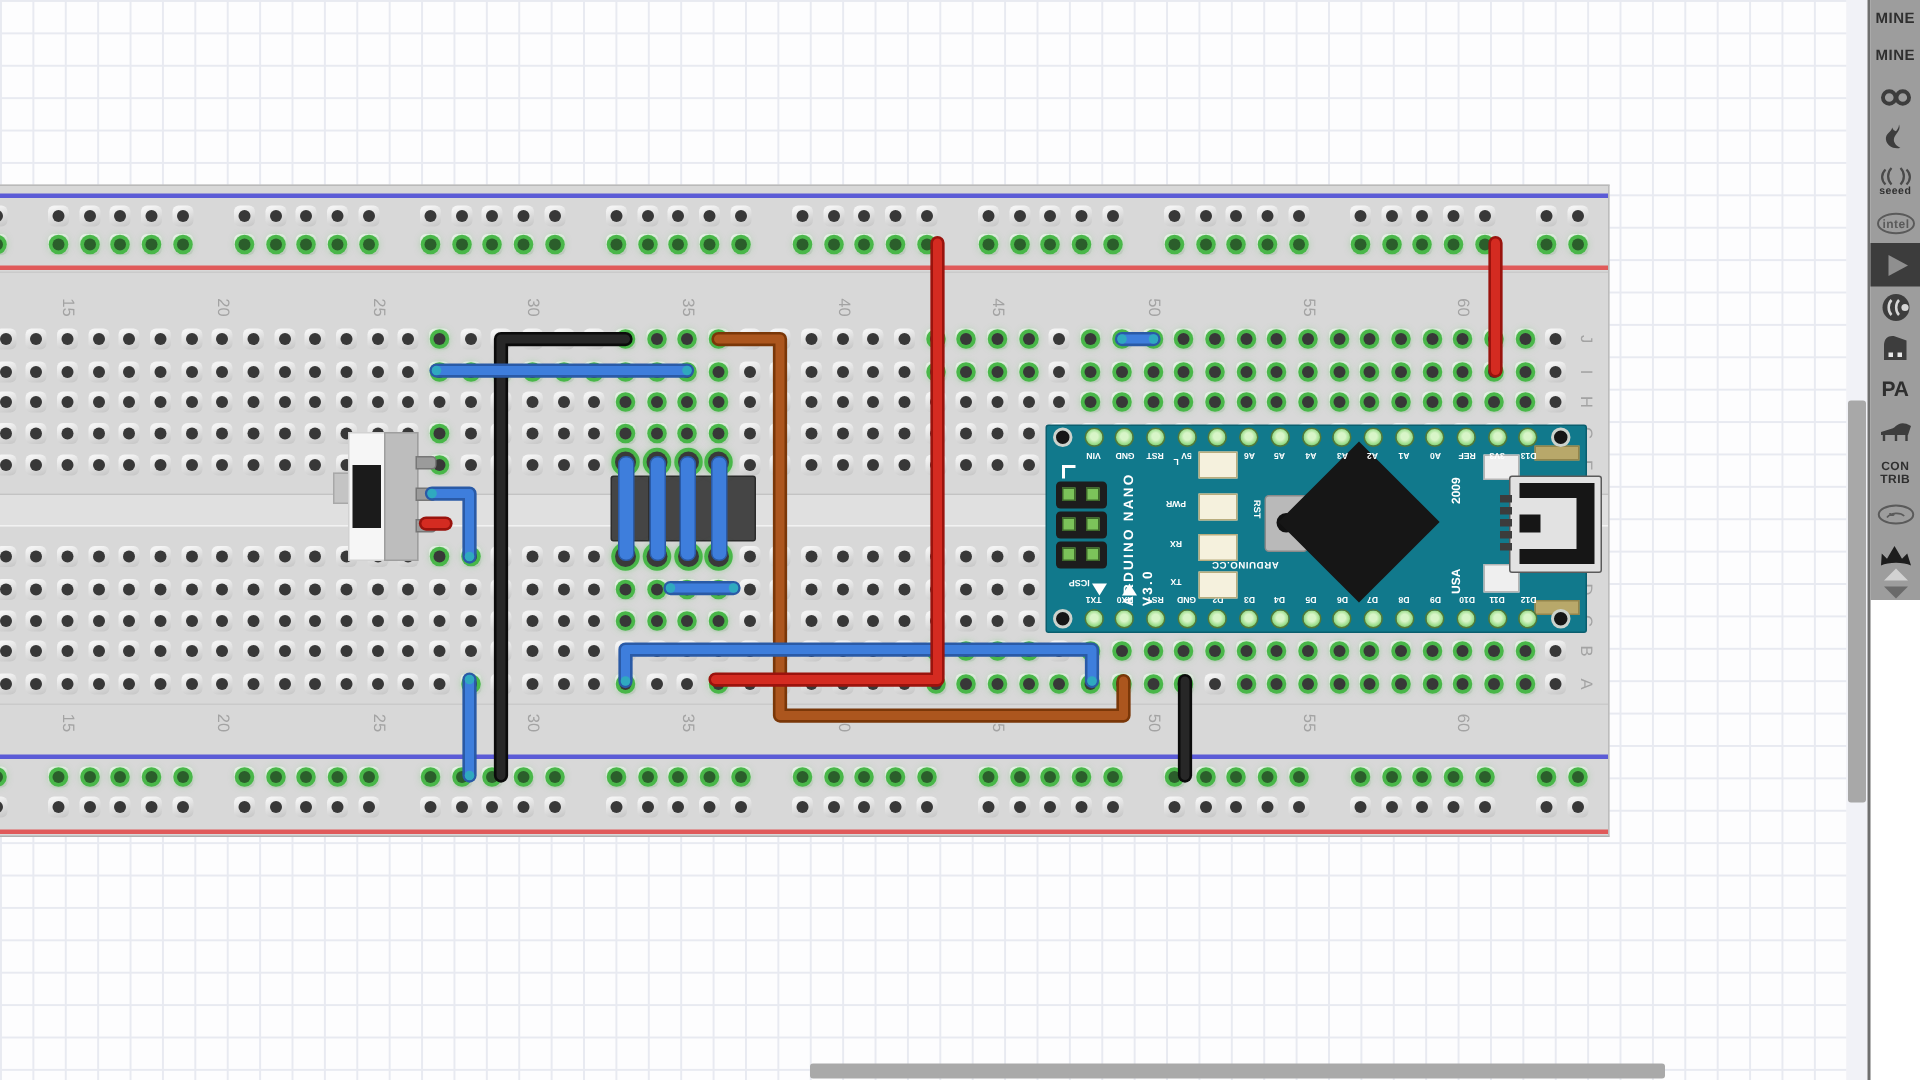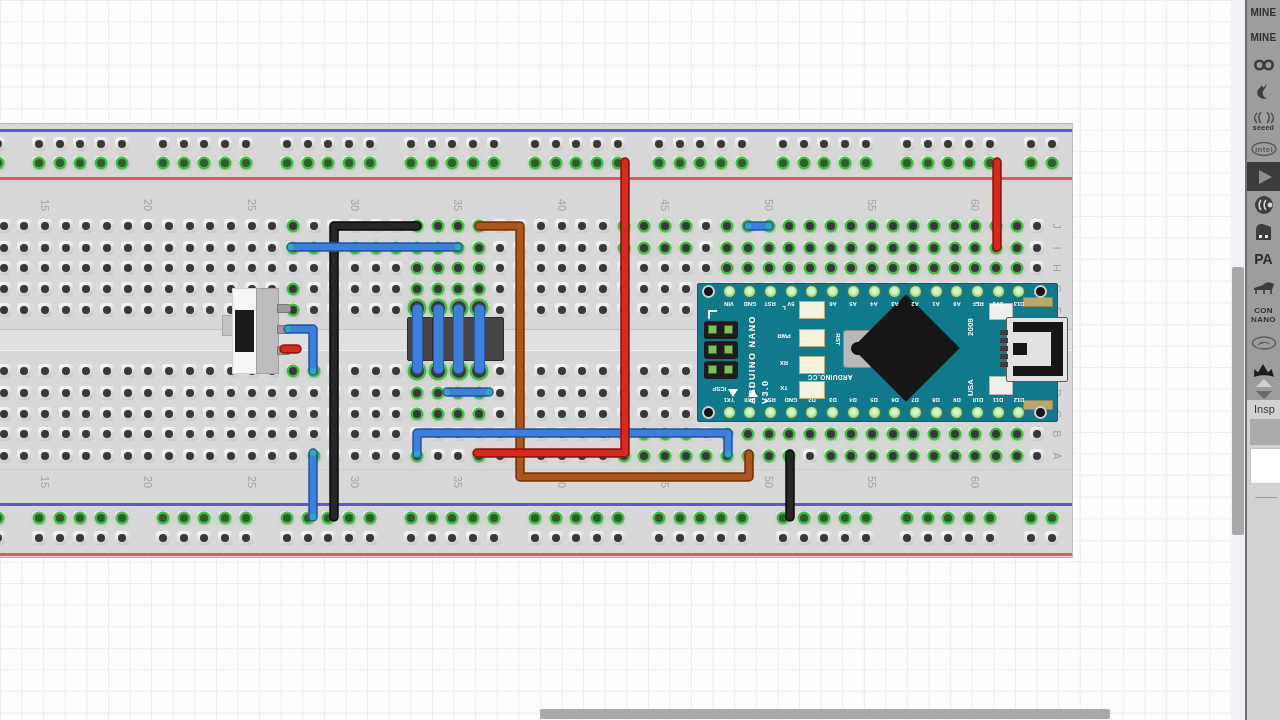--- a/index.html
+++ b/index.html
@@ -1075,34 +1075,28 @@
           <span class="big">PA</span>
         </div>
         <div class="railitem" style="height: 28px;">
           <svg width="26" height="22" viewBox="0 0 26 22">
             <path d="M3 15h18l2-6c-8-4.5-10 1-12 1.5L3 13z" fill="#3d3d3d"></path>
             <path d="M5 15v4M13 15v4M20 15v4" stroke="#3d3d3d" stroke-width="1.6"></path>
           </svg>
         </div>
         <div class="railitem" style="height: 30px;">
           <span class="two">CON
-NANO</span>
+TRIB</span>
         </div>
         <div class="railitem" style="height: 26px;">
           <svg width="28" height="18" viewBox="0 0 28 18">
             <ellipse cx="14" cy="9" rx="11.5" ry="6" fill="none" stroke="#5a5a5a" stroke-width="1.3"></ellipse>
             <path d="M8 11c2.5-3.5 9-3.5 11.5-1M10 8a1.4 1.4 0 1 0 3 0" fill="none" stroke="#5a5a5a" stroke-width="1.1"></path>
           </svg>
         </div>
         <div class="railitem" style="height: 26px;">
           <svg width="28" height="20" viewBox="0 0 28 20">
             <path d="M4 18c5-2.5 15-2.5 20 0l-2.5-8-3.5 3.5L13 5l-5 8.5L4.5 10z" fill="#1d1d1d"></path>
           </svg>
         </div>
       </div>
-    <div class="inspector">
-      <div class="insp-title">Insp</div>
-      <div class="insp-bar"></div>
-      <div class="insp-swatch"></div>
-      <div class="insp-divider"></div>
-    </div>
   </div>
 </div>
 
 </body></html>

